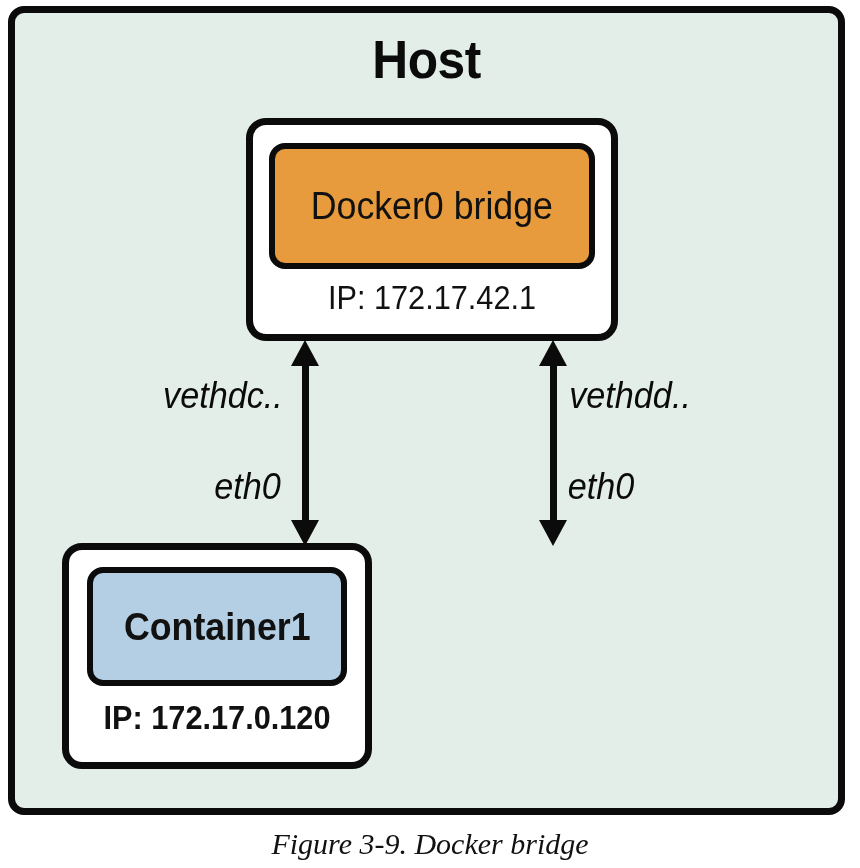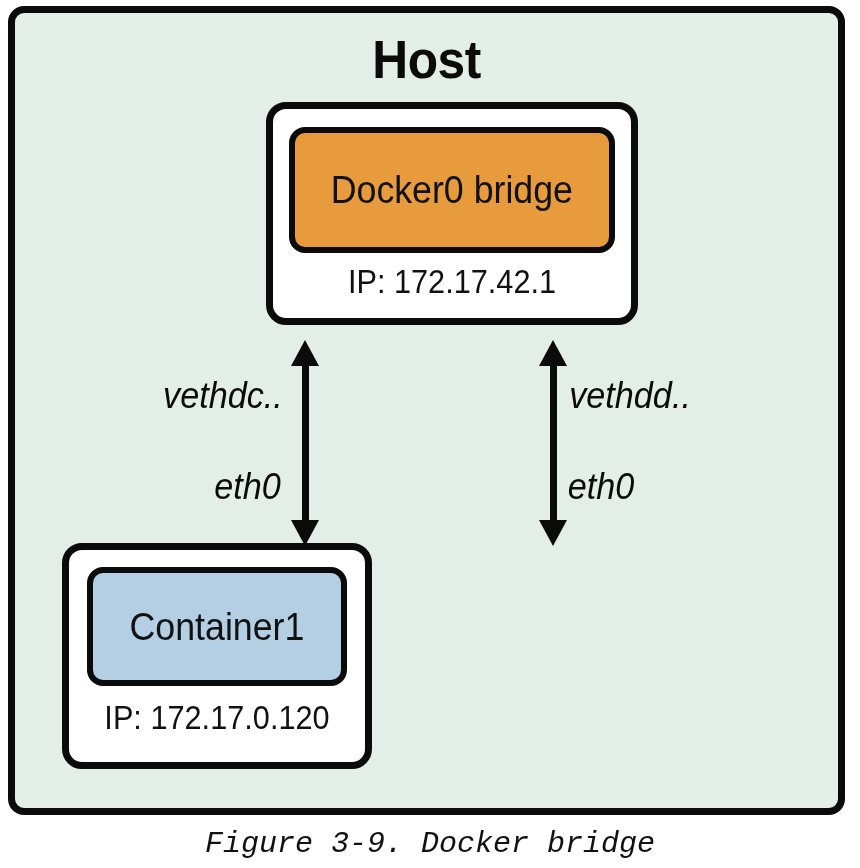--- a/index.html
+++ b/index.html
@@ -86,41 +86,41 @@
     font-size: 33px;
     line-height: 36px;
     color: #111111;
     transform: scaleX(0.93);
     white-space: nowrap;
   }
 
   
   .bridge-card {
     left: 246px;
-    top: 102px;
+    top: 118px;
     width: 372px;
     height: 223px;
-    margin-left: 20px;
   }
   .bridge-inner {
     left: 16px;
     top: 18px;
     width: 326px;
     height: 126px;
     background: #e79b3c;
   }
   .bridge-ip {
     top: 155px;
   }
 
   
   .container-card {
     top: 543px;
     width: 310px;
     height: 226px;
+    font-weight: bold;
   }
   .container-card.left  { left: 62px; }
   .container-card.right { left: 495px; }
 
   .container-inner {
     left: 18px;
     top: 17px;
     width: 260px;
     height: 119px;
     background: #b4cfe3;
@@ -184,21 +184,21 @@
   .lbl-veth-right{ left: 566px; top: 377px; }
   .lbl-eth-right { left: 566px; top: 468px; }
 
   
   .figure-caption {
     position: absolute;
     left: 0;
     top: 824px;
     width: 860px;
     text-align: center;
-    font-family: Liberation Mono, monospace;
+    font-family: Liberation Serif, serif;
     font-style: italic;
     font-size: 30px;
     line-height: 40px;
     color: #111111;
   }
 </style>
 </head>
 <body>
 
 <div id="figure-root">

